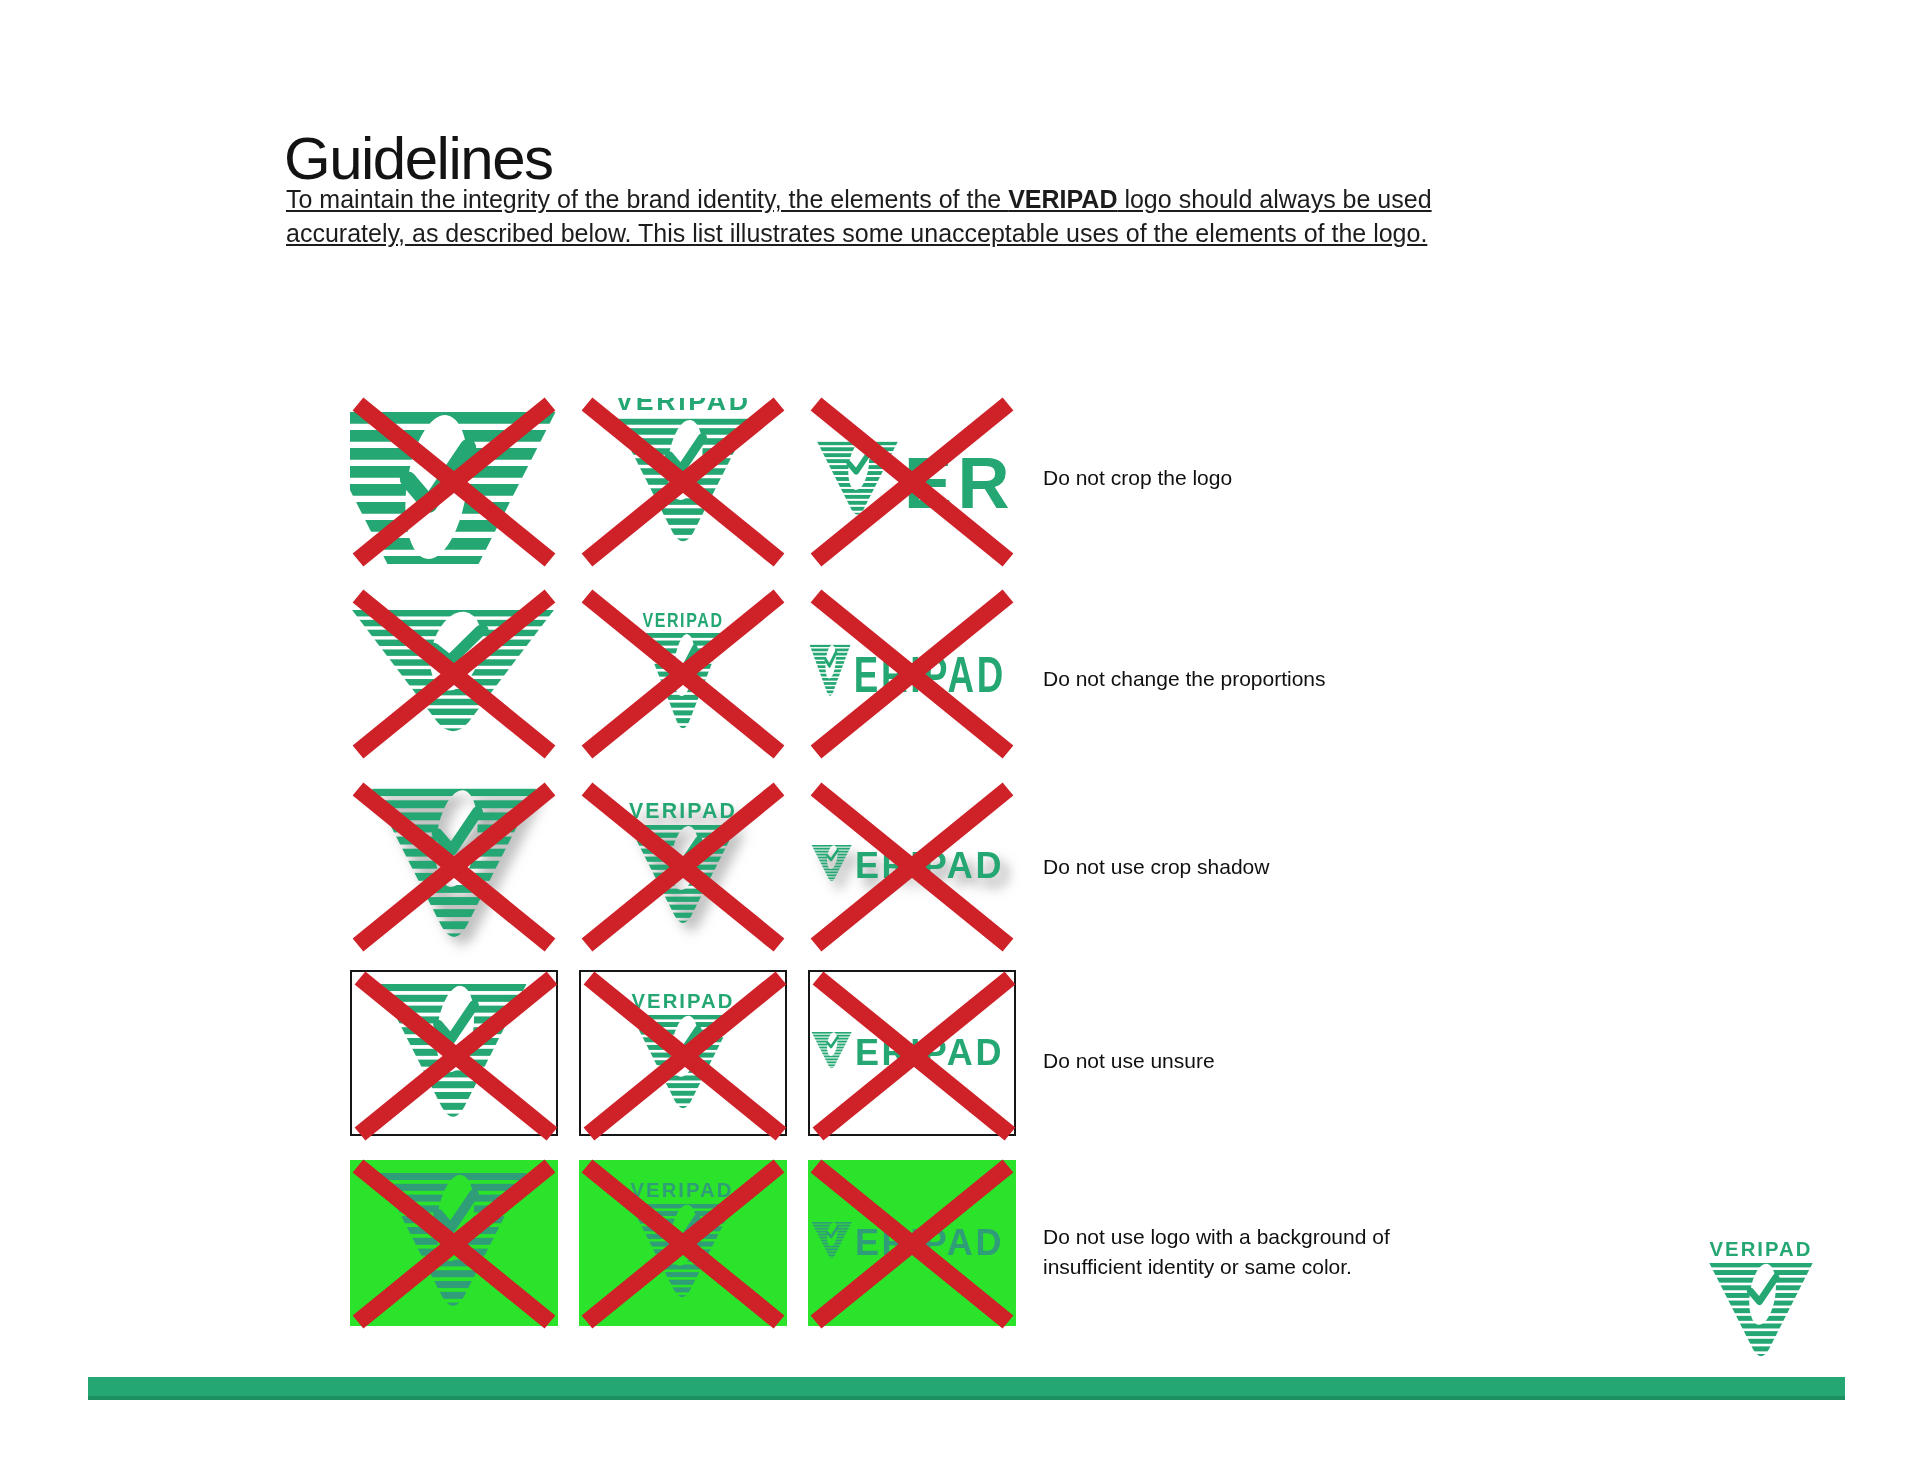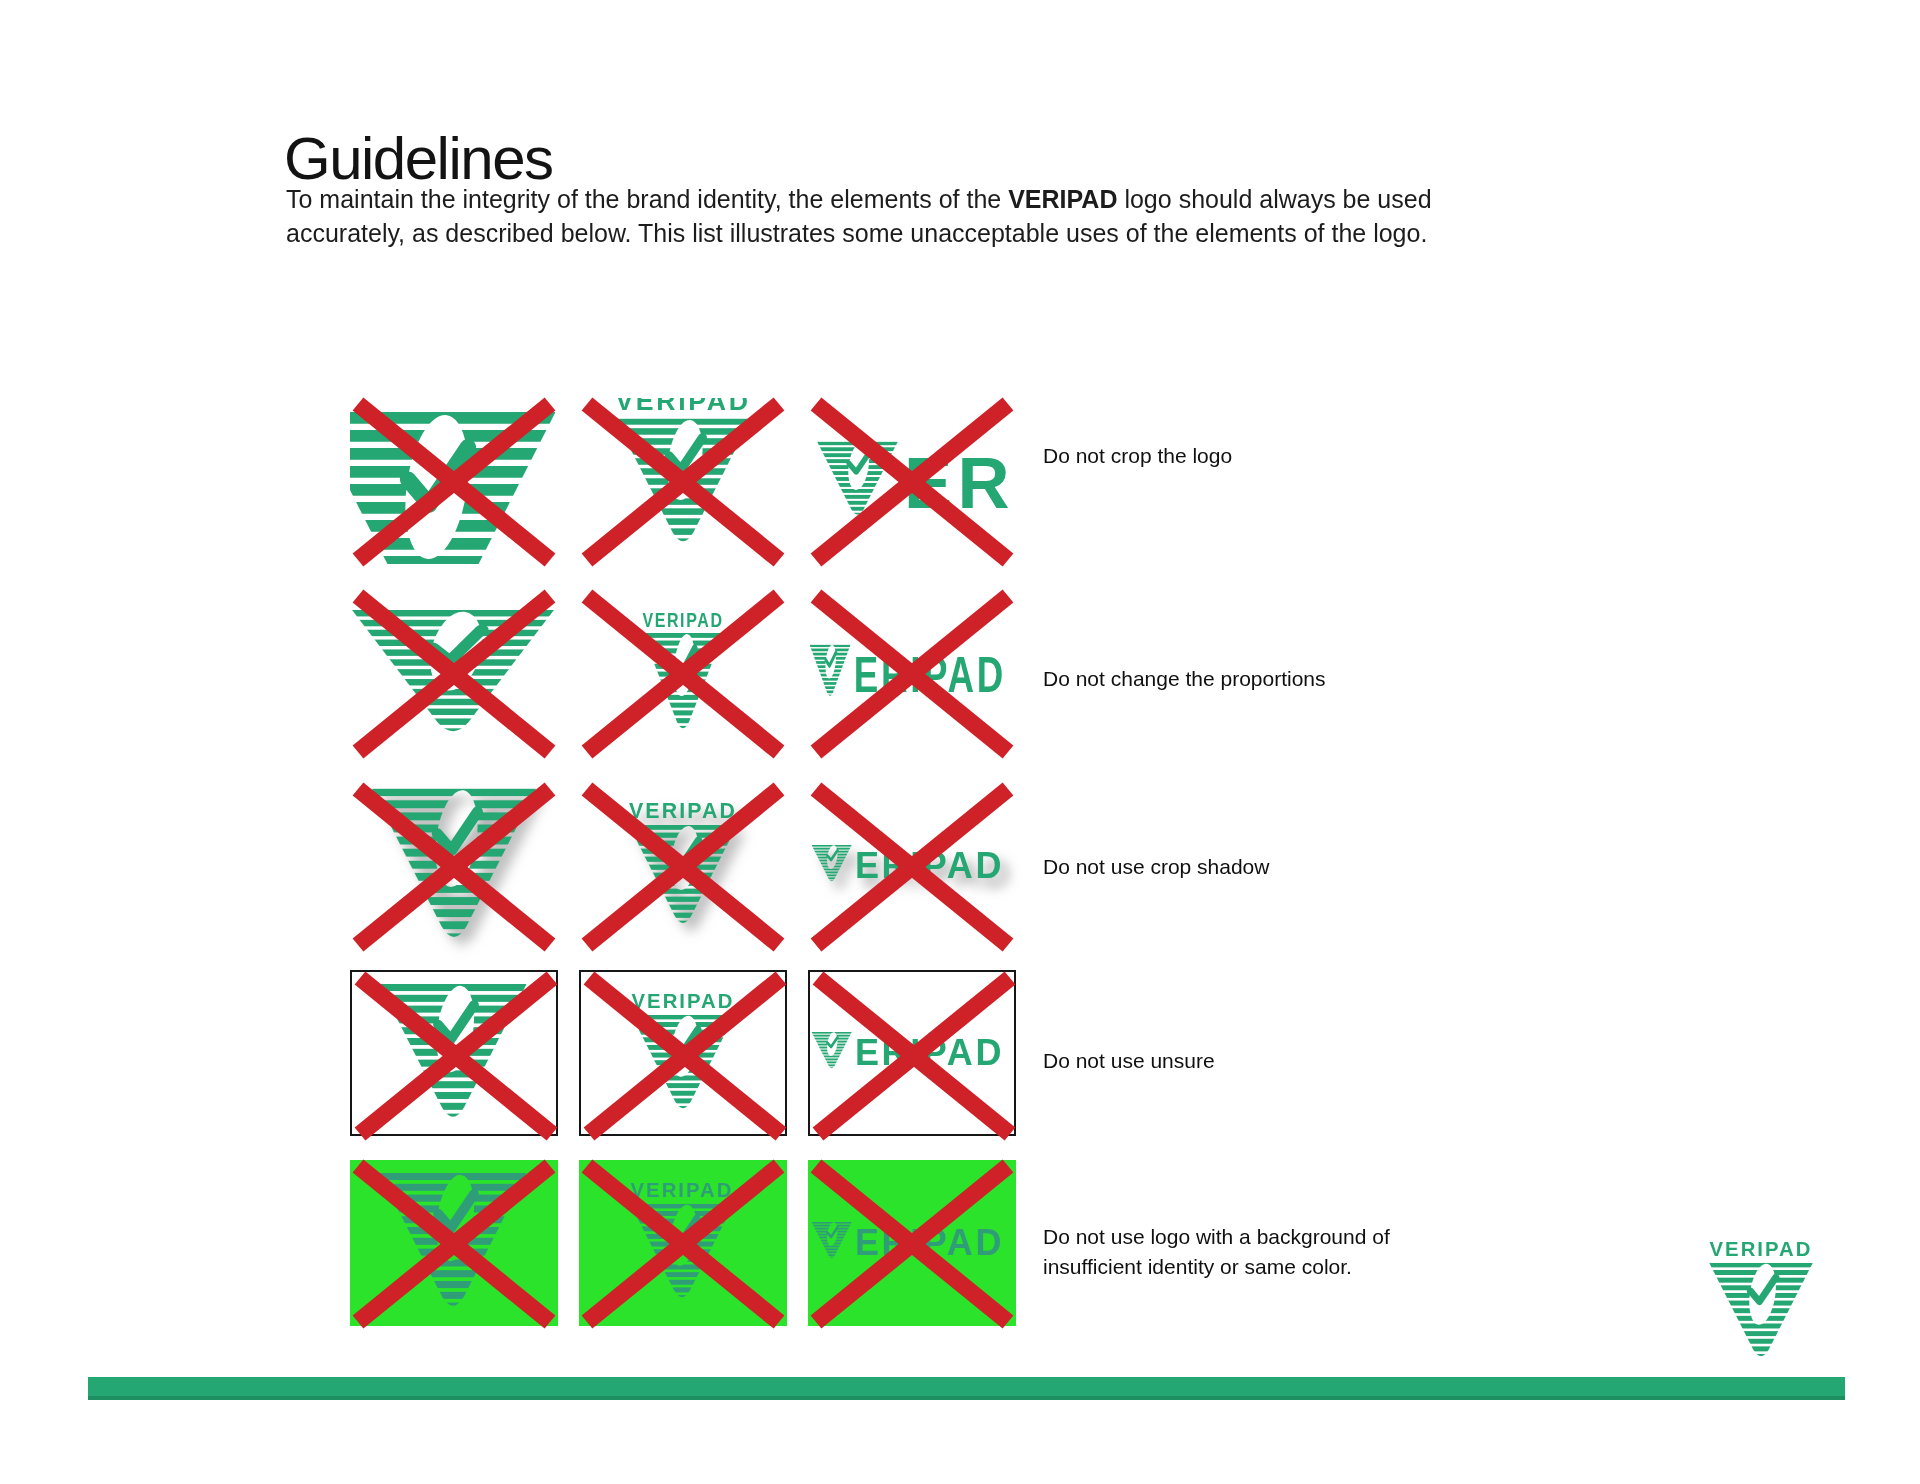--- a/index.html
+++ b/index.html
@@ -5,21 +5,21 @@
   html,body{margin:0;padding:0;}
   body{
     width:1920px;height:1484px;background:#ffffff;position:relative;overflow:hidden;
     font-family:"Liberation Sans","DejaVu Sans",sans-serif;color:#1b1b1b;
   }
   .abs{position:absolute;}
   
   .page-title{
     left:284px;top:84px;font-size:60px;font-weight:400;letter-spacing:-1.5px;color:#131313;
   }
-  .intro{left:286px;top:182px;font-size:25px;line-height:34px;color:#1c1c1c;}
+  .intro{left:286px;top:182px;font-size:25px;line-height:34px;color:#1c1c1c;text-decoration:underline;}
   .intro b{font-weight:700;}
   
   .cell{
     position:absolute;width:208px;height:166px;
   }
   .cell .clip{position:absolute;inset:0;overflow:hidden;}
   .cell.bordered{border:2px solid #161616;width:204px;height:162px;}
   .cell.greenbg{background:var(--bright);}
   .logo{position:absolute;color:var(--green);display:block;}
   .logo.dull{color:var(--dull);}
@@ -117,21 +117,21 @@
 <div class="cell" style="left:808px;top:398px">
   <div class="clip">
       <svg class="logo" viewBox="0 0 460 100" style="width:405px;height:88px;left:8px;top:40px">
         <use href="#sym-lockup"></use>
       </svg>
     </div>
   <svg class="xmark" viewBox="0 0 218 178">
       <use href="#sym-x"></use>
     </svg>
 </div>
-<div class="rowlabel" style="top:441px">Do not crop the logo</div>
+<div class="rowlabel" style="top:463px">Do not crop the logo</div>
 
 <div class="cell" style="left:350px;top:590px">
   <svg class="logo" viewBox="0 0 100 92" preserveAspectRatio="none" style="width:206px;height:126px;left:0px;top:20px">
       <use href="#sym-mark"></use>
     </svg>
   <svg class="xmark" viewBox="0 0 218 178">
       <use href="#sym-x"></use>
     </svg>
 </div>
 <div class="cell" style="left:579px;top:590px">

